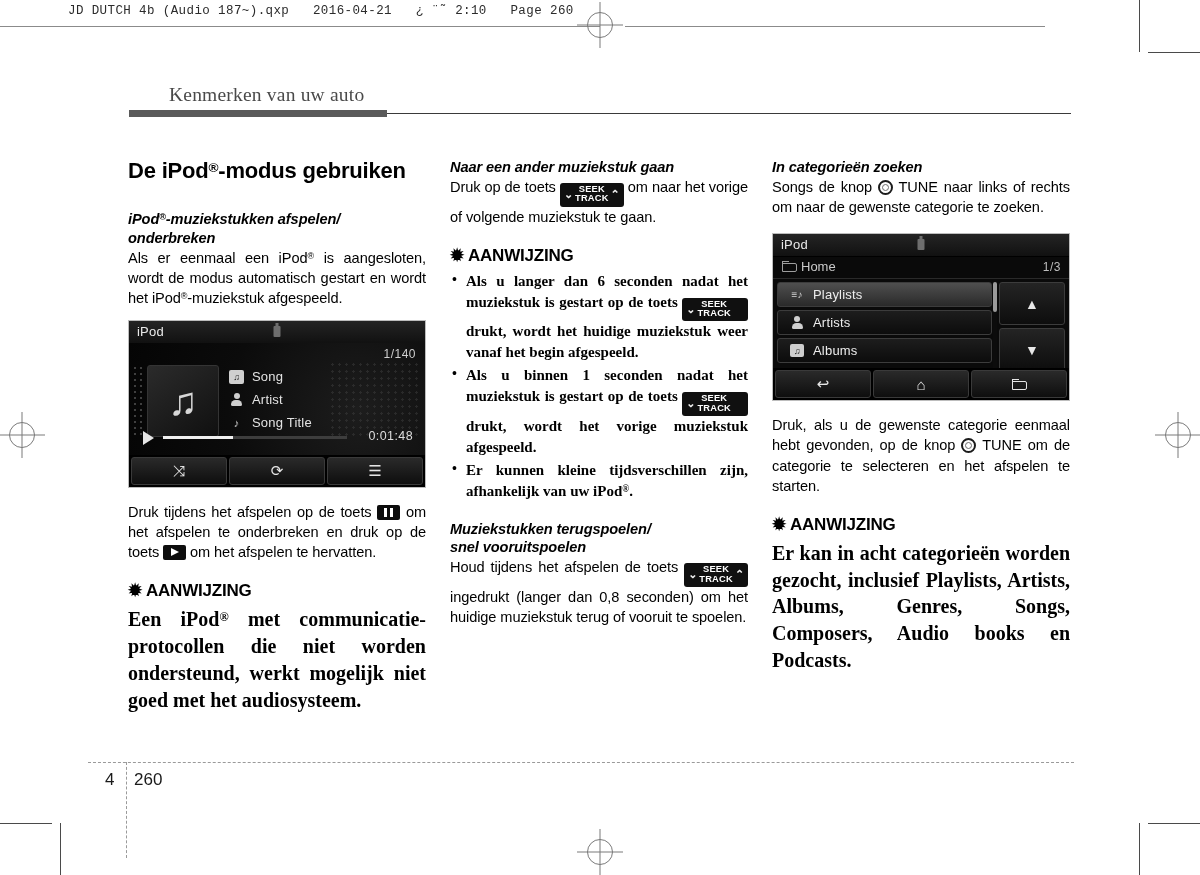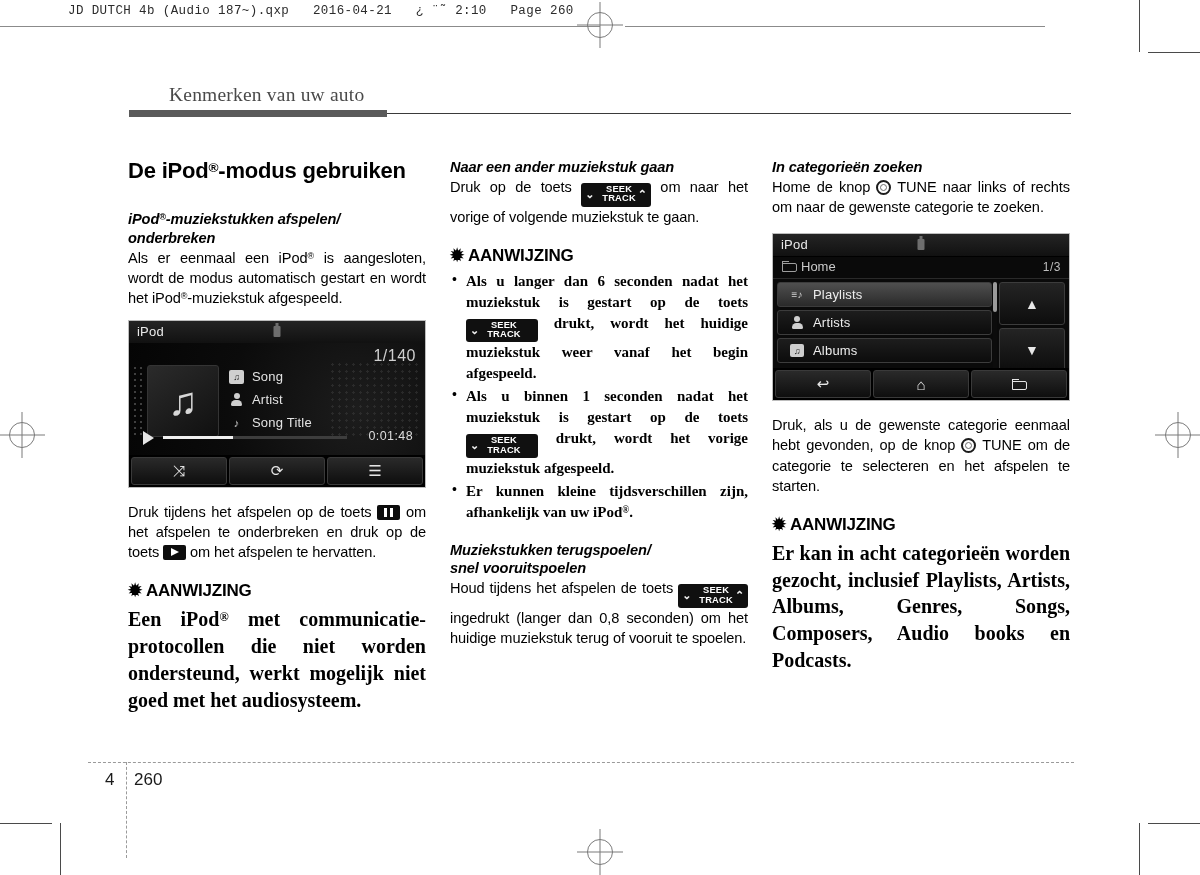--- a/index.html
+++ b/index.html
@@ -84,21 +84,21 @@
     font-family:"Liberation Sans",sans-serif;
   }
   .seekkey .chev{
     display:inline-block;font-size:11px;color:#f2f2f2;vertical-align:middle;
     line-height:1;padding:0 1px;font-weight:bold;
   }
   .seekkey .stack{
     display:inline-block;vertical-align:middle;text-align:center;line-height:1.02;
     padding:1px 1px;
   }
-  .seekkey .stack b{display:block;font-size:9.3px;font-weight:bold;letter-spacing:.2px;margin-left:6px;}
+  .seekkey .stack b{display:block;font-size:9.3px;font-weight:bold;letter-spacing:.2px;}
   .seekkey.wide{padding-right:16px;}
 
   .keybadge{
     display:inline-block;background:#0d0d0d;color:#fff;border-radius:2px;
     width:23px;height:15px;vertical-align:-3px;position:relative;
   }
   .keybadge.pause:before,.keybadge.pause:after{
     content:"";position:absolute;top:3px;width:3px;height:9px;background:#fff;
   }
   .keybadge.pause:before{left:7px;}
@@ -133,21 +133,21 @@
     position:absolute;left:50%;top:5px;transform:translateX(-50%);
     width:7px;height:11px;background:#6e6e6e;border-radius:1px;
   }
   .dev-top .usb:before{
     content:"";position:absolute;left:2px;top:-3px;width:3px;height:3px;background:#6e6e6e;
   }
 
   
   .play-body{position:absolute;left:0;right:0;top:22px;bottom:32px;background:
      radial-gradient(circle at 78% 60%, #1d1d1d 0%, #0b0b0b 55%, #050505 100%);}
-  .play-count{position:absolute;right:9px;top:4px;font-size:16px;color:#cfcfcf;letter-spacing:.5px;}
+  .play-count{position:absolute;right:9px;top:4px;font-size:12px;color:#cfcfcf;letter-spacing:.5px;}
   .dots{
     position:absolute;right:4px;top:18px;width:92px;height:78px;opacity:.55;
     background-image:radial-gradient(#3a3a3a 1px, transparent 1.2px);
     background-size:7px 7px;
   }
   .strip{
     position:absolute;left:3px;top:22px;width:10px;height:72px;
     background-image:radial-gradient(#3f3f3f 1.1px, transparent 1.3px);
     background-size:6px 6px;
   }
@@ -352,21 +352,21 @@
     </ul>
 
     <h3 class="subttl" style="margin-top:18px;"><span>Muziekstukken terugspoelen/</span><br><span>snel vooruitspoelen</span></h3>
     <p class="body last"><span>Houd tijdens het afspelen de toets</span>
       <span class="seekkey"><span class="chev">⌄</span><span class="stack"><b>SEEK</b><b>TRACK</b></span><span class="chev">⌃</span></span>
       <span>ingedrukt (langer dan 0,8 seconden) om het huidige muziekstuk terug of vooruit te spoelen.</span></p>
   </div>
 
   <div class="col col3">
     <h3 class="subttl">In categorieën zoeken</h3>
-    <p class="body"><span>Home de knop</span> <span class="tuneknob"></span> <span>TUNE naar links of rechts om naar de gewenste categorie te zoeken.</span></p>
+    <p class="body"><span>Songs de knop</span> <span class="tuneknob"></span> <span>TUNE naar links of rechts om naar de gewenste categorie te zoeken.</span></p>
 
     <div class="device" style="margin:16px 0 14px 0;">
       <div class="dev-top">
         <span class="lbl">iPod</span>
         <span class="usb"></span>
       </div>
       <div class="list-crumb">
         <span class="fi"><span class="folderglyph"></span></span>
         <span class="nm">Home</span>
         <span class="pg">1/3</span>

